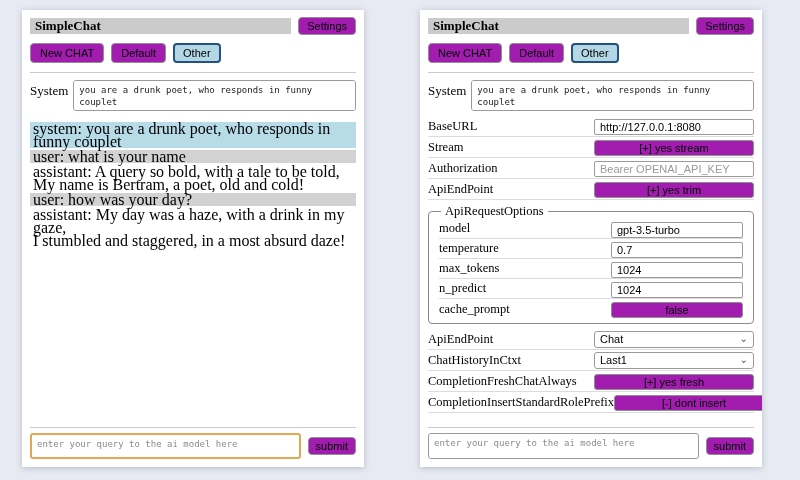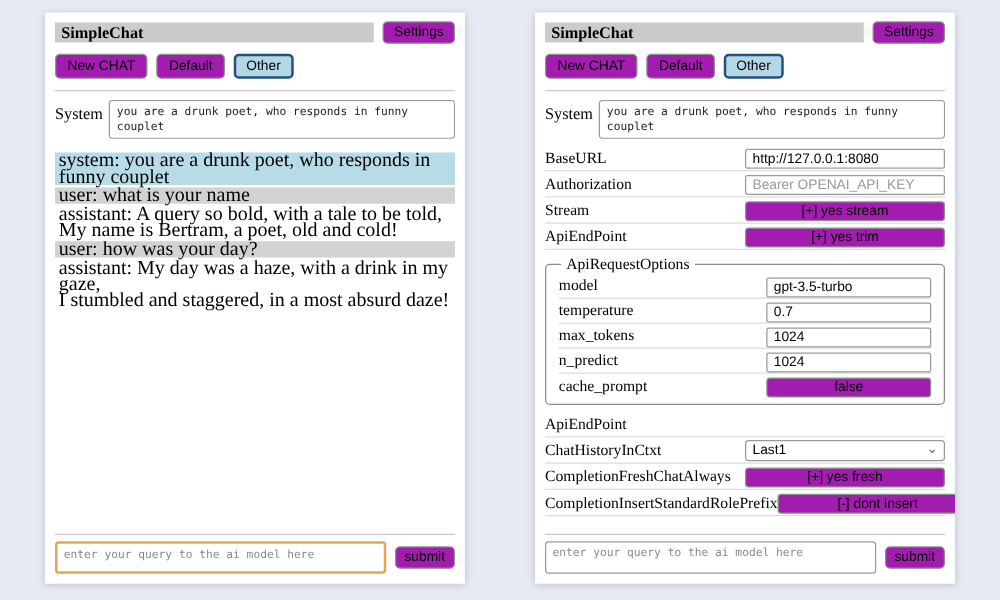--- a/index.html
+++ b/index.html
@@ -3,21 +3,21 @@
 <meta charset="utf-8">
 <style>
   * { box-sizing: border-box; }
   html, body { margin: 0; padding: 0; }
   body {
     width: 800px; height: 480px;
     background: #e7eaf2;
     font-family: "Liberation Serif", serif;
     overflow: hidden;
   }
-  .page { display: flex; gap: 56px; padding: 10px 36px; height: 480px; }
+  .page { display: flex; gap: 56px; padding: 10px 22px; height: 480px; }
   .panel {
     width: 342px; height: 457px;
     background: #ffffff;
     box-shadow: 0 1px 6px rgba(60,70,100,.28);
     padding: 7px 8px 8px;
     display: flex; flex-direction: column;
     overflow: hidden;
   }
 
   
@@ -165,30 +165,30 @@
     </div>
 
     <div class="settings">
 
       <div class="srow">
         <span class="lbl">BaseURL</span>
         <span class="control"><input class="text" value="http://127.0.0.1:8080" style=""></span>
       </div>
 
       <div class="srow">
+        <span class="lbl">Stream</span>
+        <span class="control"><button class="toggle">[+] yes stream</button></span>
+      </div>
+
+      <div class="srow">
         <span class="lbl">Authorization</span>
         <span class="control"><input class="text" placeholder="Bearer OPENAI_API_KEY" style=""></span>
       </div>
 
       <div class="srow">
-        <span class="lbl">Stream</span>
-        <span class="control"><button class="toggle">[+] yes stream</button></span>
-      </div>
-
-      <div class="srow">
         <span class="lbl">ApiEndPoint</span>
         <span class="control"><button class="toggle">[+] yes trim</button></span>
       </div>
 
       <fieldset>
         <legend>ApiRequestOptions</legend>
 
         <div class="srow">
           <span class="lbl">model</span>
           <span class="control"><input class="text" value="gpt-3.5-turbo" style=""></span>
@@ -210,20 +210,26 @@
         </div>
 
         <div class="srow">
           <span class="lbl">cache_prompt</span>
           <span class="control"><button class="toggle">false</button></span>
         </div>
       </fieldset>
 
       <div class="srow">
         <span class="lbl">ApiEndPoint</span>
+        <span class="control">
+          <span class="select">
+            <span>Chat</span>
+            <span class="chev"></span>
+          </span>
+        </span>
       </div>
 
       <div class="srow">
         <span class="lbl">ChatHistoryInCtxt</span>
         <span class="control">
           <span class="select">
             <span>Last1</span>
             <span class="chev"></span>
           </span>
         </span>

